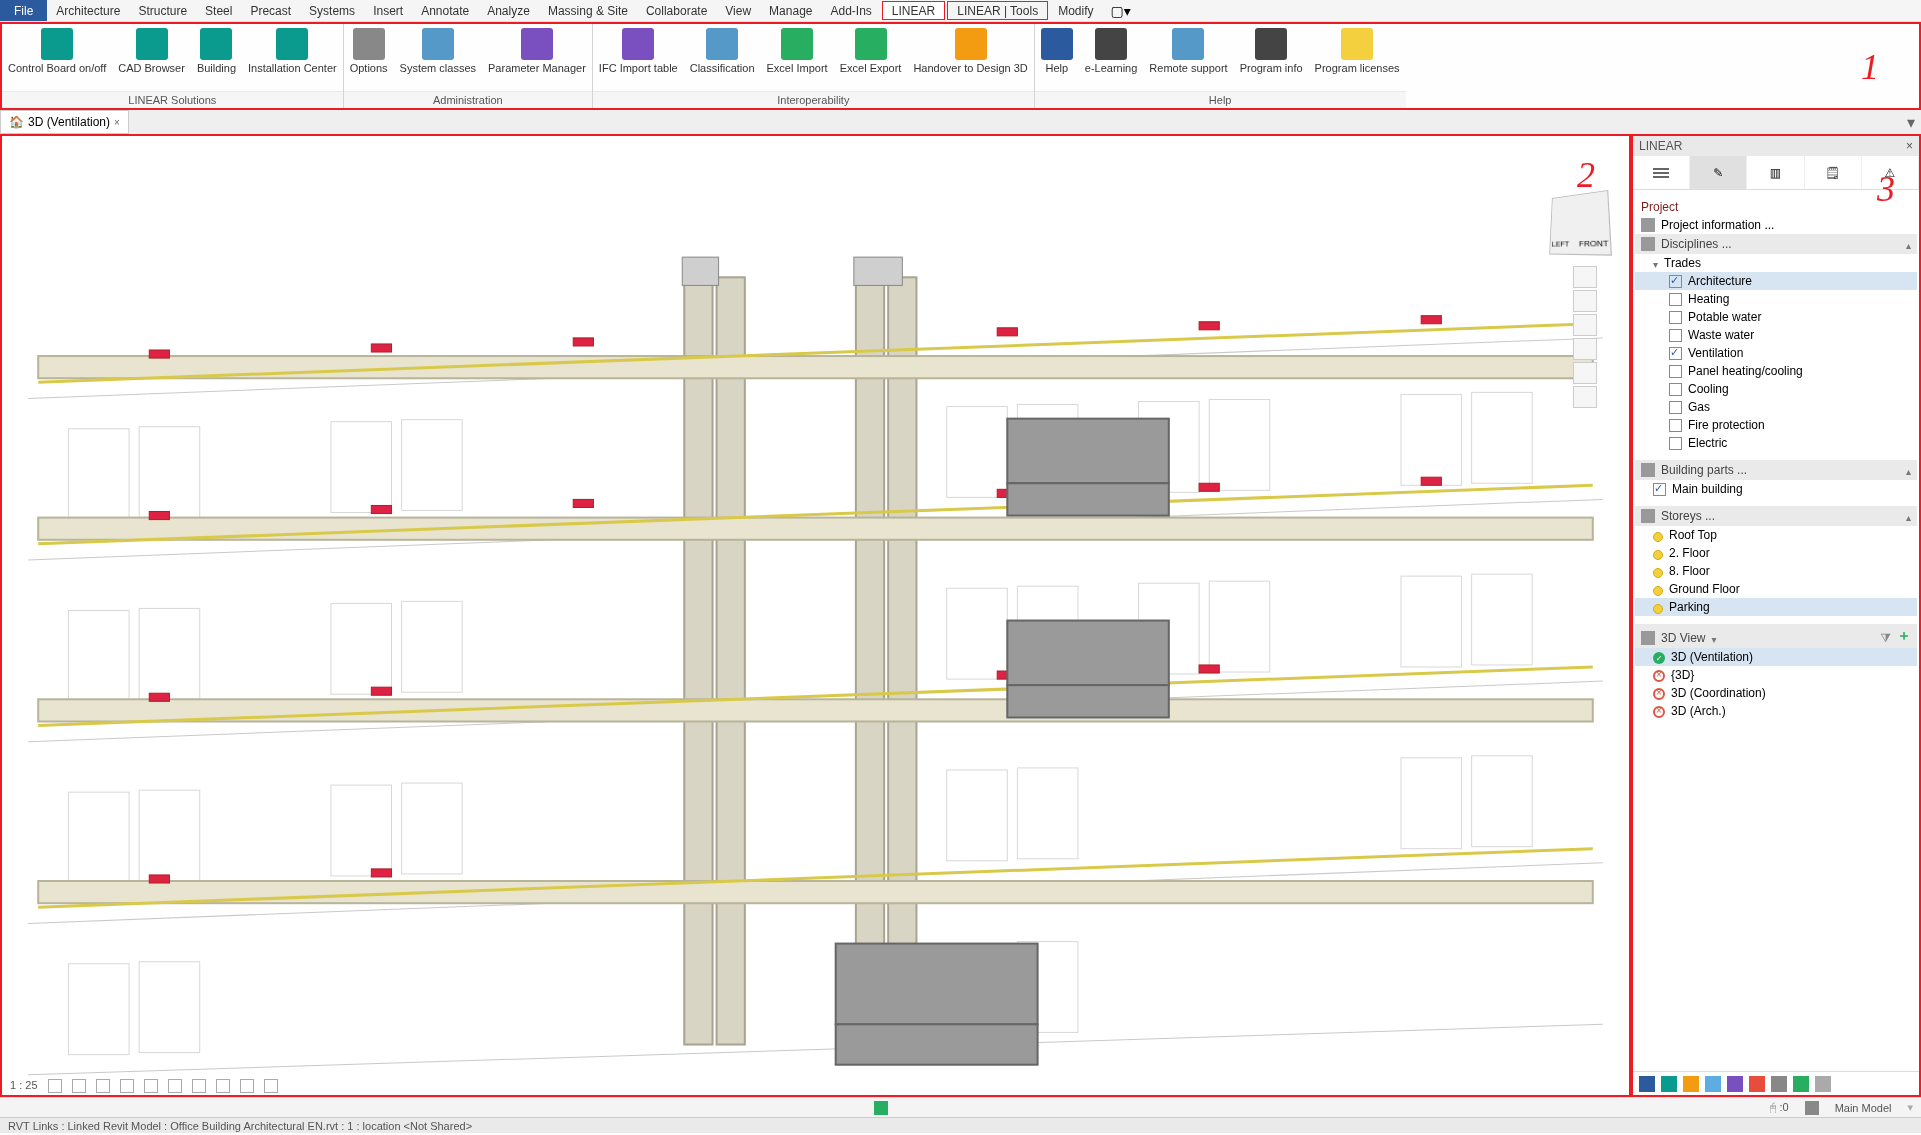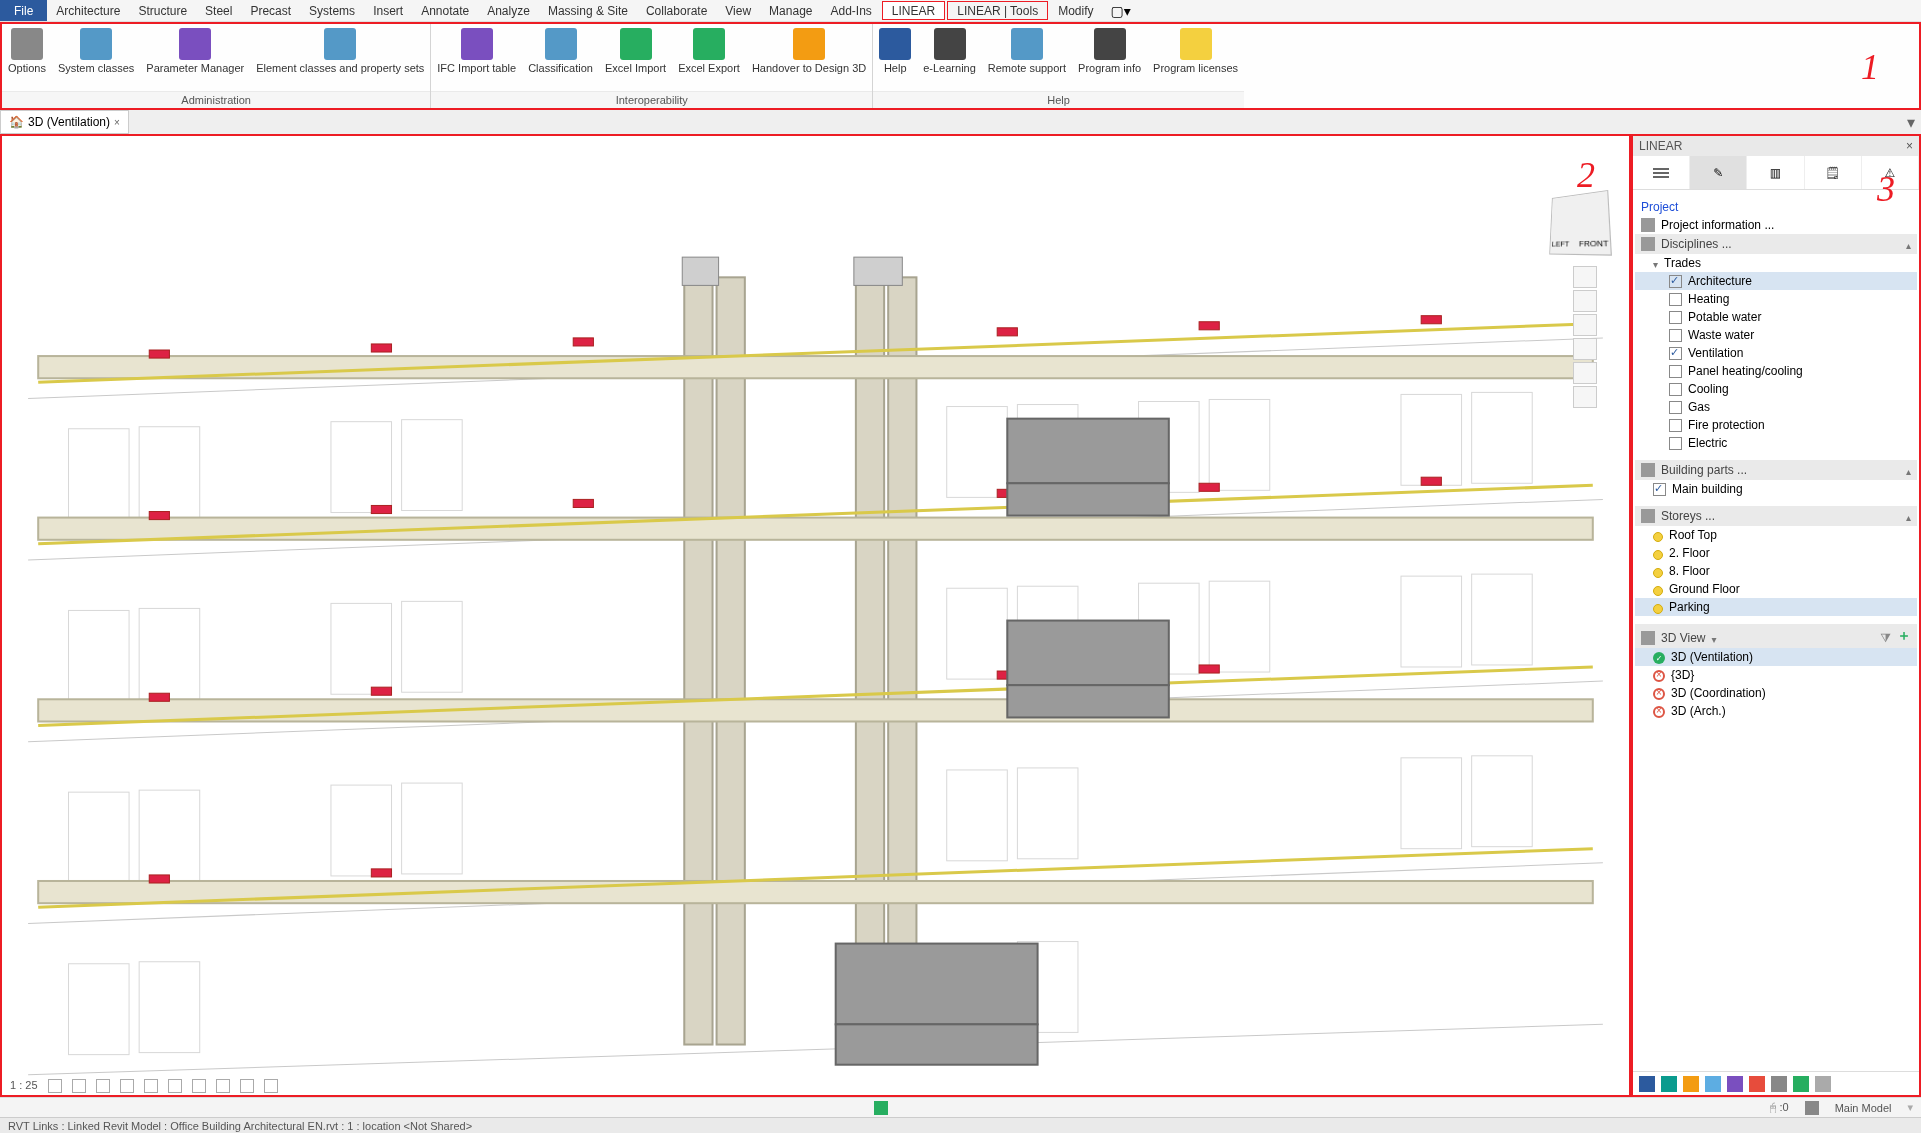--- a/index.html
+++ b/index.html
@@ -50,21 +50,21 @@
 
 .rpanel{width:290px;border:2px solid #ed1c24;background:#fff;display:flex;flex-direction:column;font-size:12px;position:relative;}
 .rp-title{height:20px;background:#e9e9e9;padding:0 6px;display:flex;align-items:center;color:#555;position:relative;}
 .rp-title .x{margin-left:auto;cursor:pointer;}
 .rp-tabs{display:flex;height:34px;border-bottom:1px solid #ddd;}
 .rp-tab{flex:1;display:flex;align-items:center;justify-content:center;cursor:pointer;border-right:1px solid #eee;}
 .rp-tab.active{background:#e0e0e0;}
 .rp-annot{position:absolute;right:24px;top:32px;font-style:italic;font-family:Georgia,serif;font-size:36px;color:#ed1c24;z-index:5;}
 
 .rp-body{flex:1;overflow:auto;padding:4px 2px;}
-.sec-label{color:#1d4ed8;padding:6px 6px 2px;}
+.sec-label{color:#7f1d1d;padding:6px 6px 2px;}
 .row{display:flex;align-items:flex-end;gap:6px;padding:2px 6px;cursor:pointer;}
 .row.hdr{background:#eaeaea;color:#444;padding:3px 6px;}
 .row.hdr .chev{margin-left:auto;}
 .cb{width:13px;height:13px;border:1px solid #888;display:inline-block;position:relative;}
 .cb.checked::after{content:"✓";position:absolute;font-size:11px;top:-2px;left:0;color:#2c5a9e;}
 .indent1{padding-left:18px;}
 .indent2{padding-left:34px;}
 .bulb{width:10px;height:10px;background:#f4d03f;border-radius:50%;border:1px solid #d4ac0d;}
 .okdot{width:12px;height:12px;border-radius:50%;background:#27ae60;color:#fff;font-size:8px;display:flex;align-items:center;justify-content:center;}
 .nodot{width:12px;height:12px;border-radius:50%;border:2px solid #d54;position:relative;}
@@ -110,38 +110,55 @@
   <div class="menu-item">Add-Ins</div>
   <div class="menu-item active boxed">LINEAR</div>
   <div class="menu-item boxed">LINEAR | Tools</div>
   <div class="menu-item">Modify</div>
   <div class="menu-extra">▢▾</div>
 </div>
 
 <div class="ribbon">
   <div class="r-annot">1</div>
 
-
   <div class="r-group">
     <div class="r-row">
       <div class="r-btn">
+          <div class="r-ico ic-teal"></div>
+          <div class="r-lbl">Control Board on/off</div>
+        </div>
+      <div class="r-btn">
+          <div class="r-ico ic-teal"></div>
+          <div class="r-lbl">CAD Browser</div>
+        </div>
+      <div class="r-btn">
+          <div class="r-ico ic-teal"></div>
+          <div class="r-lbl">Building</div>
+        </div>
+      <div class="r-btn">
+          <div class="r-ico ic-teal"></div>
+          <div class="r-lbl">Installation Center</div>
+        </div>
+    </div>
+    <div class="r-gtitle">LINEAR Solutions</div>
+  </div>
+
+  <div class="r-group">
+    <div class="r-row">
+      <div class="r-btn">
           <div class="r-ico ic-grey"></div>
           <div class="r-lbl">Options</div>
         </div>
       <div class="r-btn">
           <div class="r-ico ic-lblue"></div>
           <div class="r-lbl">System classes</div>
         </div>
       <div class="r-btn">
           <div class="r-ico ic-violet"></div>
           <div class="r-lbl">Parameter Manager</div>
-        </div>
-      <div class="r-btn" style="min-width:90px;">
-          <div class="r-ico ic-lblue"></div>
-          <div class="r-lbl">Element classes and property sets</div>
         </div>
     </div>
     <div class="r-gtitle">Administration</div>
   </div>
 
   <div class="r-group">
     <div class="r-row">
       <div class="r-btn">
           <div class="r-ico ic-violet"></div>
           <div class="r-lbl">IFC Import table</div>

